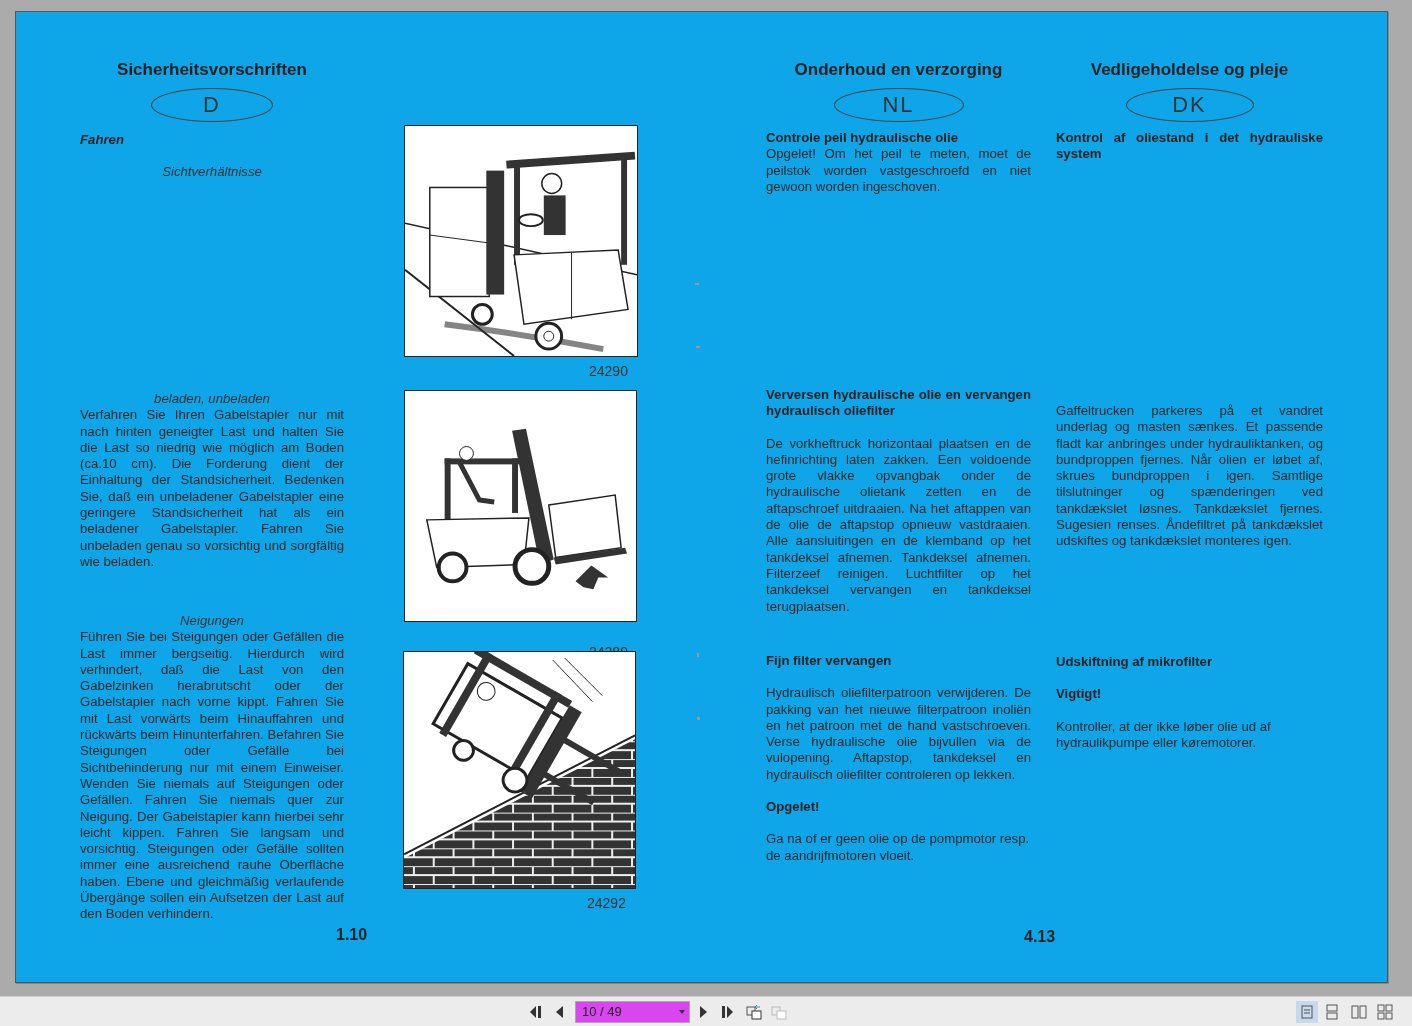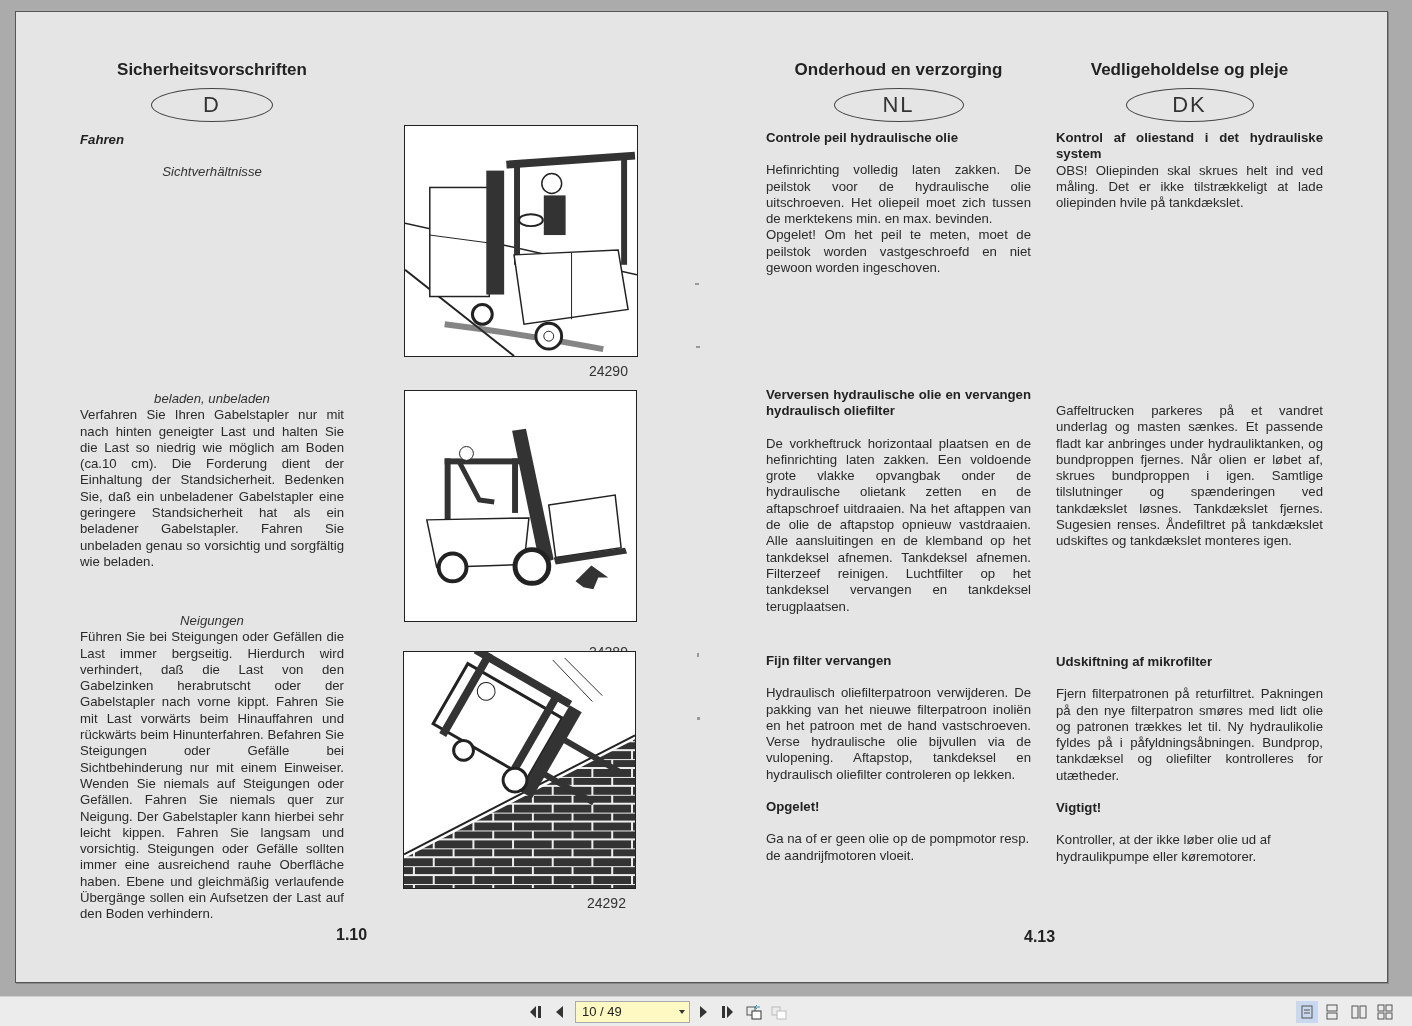--- a/index.html
+++ b/index.html
@@ -1,20 +1,20 @@
 <!DOCTYPE html>
 <html><head>
 <meta charset="utf-8">
 <style>
   * { box-sizing: border-box; margin: 0; padding: 0; }
   html, body { width: 1412px; height: 1026px; overflow: hidden; background: #ababab; font-family: "Liberation Sans", sans-serif; }
   .viewer { position: absolute; left: 0; top: 0; width: 1412px; height: 996px; background: #ababab; }
   .page {
     position: absolute; left: 15px; top: 11px; width: 1373px; height: 972px;
-    background: #e5e5e5; border: 1px solid #555; box-shadow: 1px 1px 0 #888;
+    background: #0ea5e9; border: 1px solid #555; box-shadow: 1px 1px 0 #888;
     color: #222;
   }
   .col { position: absolute; }
   .title { font-weight: bold; font-size: 17px; text-align: center; color: #222; }
   .oval {
     margin: 8px auto 0; width: 122px; height: 34px; border: 1px solid #444; border-radius: 50%;
     display: flex; align-items: center; justify-content: center;
     font-size: 22px; letter-spacing: 2px; color: #333; font-weight: normal;
   }
   .body { font-size: 13.2px; line-height: 16.3px; text-align: justify; color: #2a2a2a; }
@@ -27,21 +27,21 @@
   .cap { position: absolute; font-size: 14px; color: #333; }
   .speck { position: absolute; width: 4px; height: 2px; background: #999; }
 
   .toolbar {
     position: absolute; left: 0; top: 996px; width: 1412px; height: 30px; background: #ececec;
     border-top: 1px solid #d0d0d0;
   }
   .tb-btn { position: absolute; top: 5px; width: 20px; height: 20px; display: flex; align-items: center; justify-content: center; cursor: pointer; }
   .tb-btn svg { width: 16px; height: 16px; }
   .page-select {
-    position: absolute; left: 575px; top: 4px; width: 115px; height: 22px; background: #fef9c3;
+    position: absolute; left: 575px; top: 4px; width: 115px; height: 22px; background: #d946ef;
     border: 1px solid #aaa; font-size: 13px; color: #222; padding: 2px 6px; cursor: pointer;
   }
   .page-select .caret { position: absolute; right: 4px; top: 8px; width: 0; height: 0; border-left: 3px solid transparent; border-right: 3px solid transparent; border-top: 4px solid #333; }
   .view-btn { position: absolute; top: 4px; width: 22px; height: 22px; display: flex; align-items: center; justify-content: center; cursor: pointer; }
   .view-btn.active { background: #c8d8ee; }
 </style>
 </head>
 <body>
 
 <div class="viewer">
@@ -145,21 +145,20 @@
     <div class="speck" style="left:680px; top:334px;"></div>
     <div class="speck" style="left:681px; top:641px; width:2px; height:4px;"></div>
     <div class="speck" style="left:681px; top:705px; width:3px; height:3px;"></div>
 
     <div class="col" style="left:750px; top:48px; width:265px;">
       <div class="title">Onderhoud en verzorging</div>
       <div class="oval" style="width:130px;">NL</div>
 
       <div style="margin-top:8px;">
         <div class="bh">Controle peil hydraulische olie</div>
-        <div class="body" style="margin-top:16px;">Hefinrichting volledig laten zakken. De peilstok voor de hydraulische olie uitschroeven. Het oliepeil moet zich tussen de merktekens min. en max. bevinden.</div>
         <div class="body">Opgelet! Om het peil te meten, moet de peilstok worden vastgeschroefd en niet gewoon worden ingeschoven.</div>
       </div>
 
       <div style="position:absolute; top:327px; width:265px;">
         <div class="bh" style="text-align:justify;">Verversen hydraulische olie en vervangen hydraulisch oliefilter</div>
         <div class="body" style="margin-top:16px;">De vorkheftruck horizontaal plaatsen en de hefinrichting laten zakken. Een voldoende grote vlakke opvangbak onder de hydraulische olietank zetten en de aftapschroef uitdraaien. Na het aftappen van de olie de aftapstop opnieuw vastdraaien. Alle aansluitingen en de klemband op het tankdeksel afnemen. Tankdeksel afnemen. Filterzeef reinigen. Luchtfilter op het tankdeksel vervangen en tankdeksel terugplaatsen.</div>
       </div>
 
       <div style="position:absolute; top:593px; width:265px;">
         <div class="bh">Fijn filter vervangen</div>
@@ -168,30 +167,28 @@
         <div class="body" style="margin-top:16px; text-align:left;">Ga na of er geen olie op de pompmotor resp. de aandrijfmotoren vloeit.</div>
       </div>
     </div>
 
     <div class="col" style="left:1040px; top:48px; width:267px;">
       <div class="title">Vedligeholdelse og pleje</div>
       <div class="oval" style="width:128px;">DK</div>
 
       <div style="margin-top:8px;">
         <div class="bh" style="text-align:justify;">Kontrol af oliestand i det hydrauliske system</div>
-        <div class="body">OBS! Oliepinden skal skrues helt ind ved måling. Det er ikke tilstrækkeligt at lade oliepinden hvile på tankdækslet.</div>
       </div>
 
       <div style="position:absolute; top:327px; width:267px;">
         <div class="body" style="margin-top:16px;">Gaffeltrucken parkeres på et vandret underlag og masten sænkes. Et passende fladt kar anbringes under hydrauliktanken, og bundproppen fjernes. Når olien er løbet af, skrues bundproppen i igen. Samtlige tilslutninger og spænderingen ved tankdækslet løsnes. Tankdækslet fjernes. Sugesien renses. Åndefiltret på tankdækslet udskiftes og tankdækslet monteres igen.</div>
       </div>
 
       <div style="position:absolute; top:594px; width:267px;">
         <div class="bh">Udskiftning af mikrofilter</div>
-        <div class="body" style="margin-top:16px;">Fjern filterpatronen på returfiltret. Pakningen på den nye filterpatron smøres med lidt olie og patronen trækkes let til. Ny hydraulikolie fyldes på i påfyldningsåbningen. Bundprop, tankdæksel og oliefilter kontrolleres for utætheder.</div>
         <div class="bh" style="margin-top:16px;">Vigtigt!</div>
         <div class="body" style="margin-top:16px; text-align:left;">Kontroller, at der ikke løber olie ud af hydraulikpumpe eller køremotorer.</div>
       </div>
     </div>
 
     <div class="pnum" style="left:1008px; top:916px;">4.13</div>
   </div>
 </div>
 
 <div class="toolbar">

